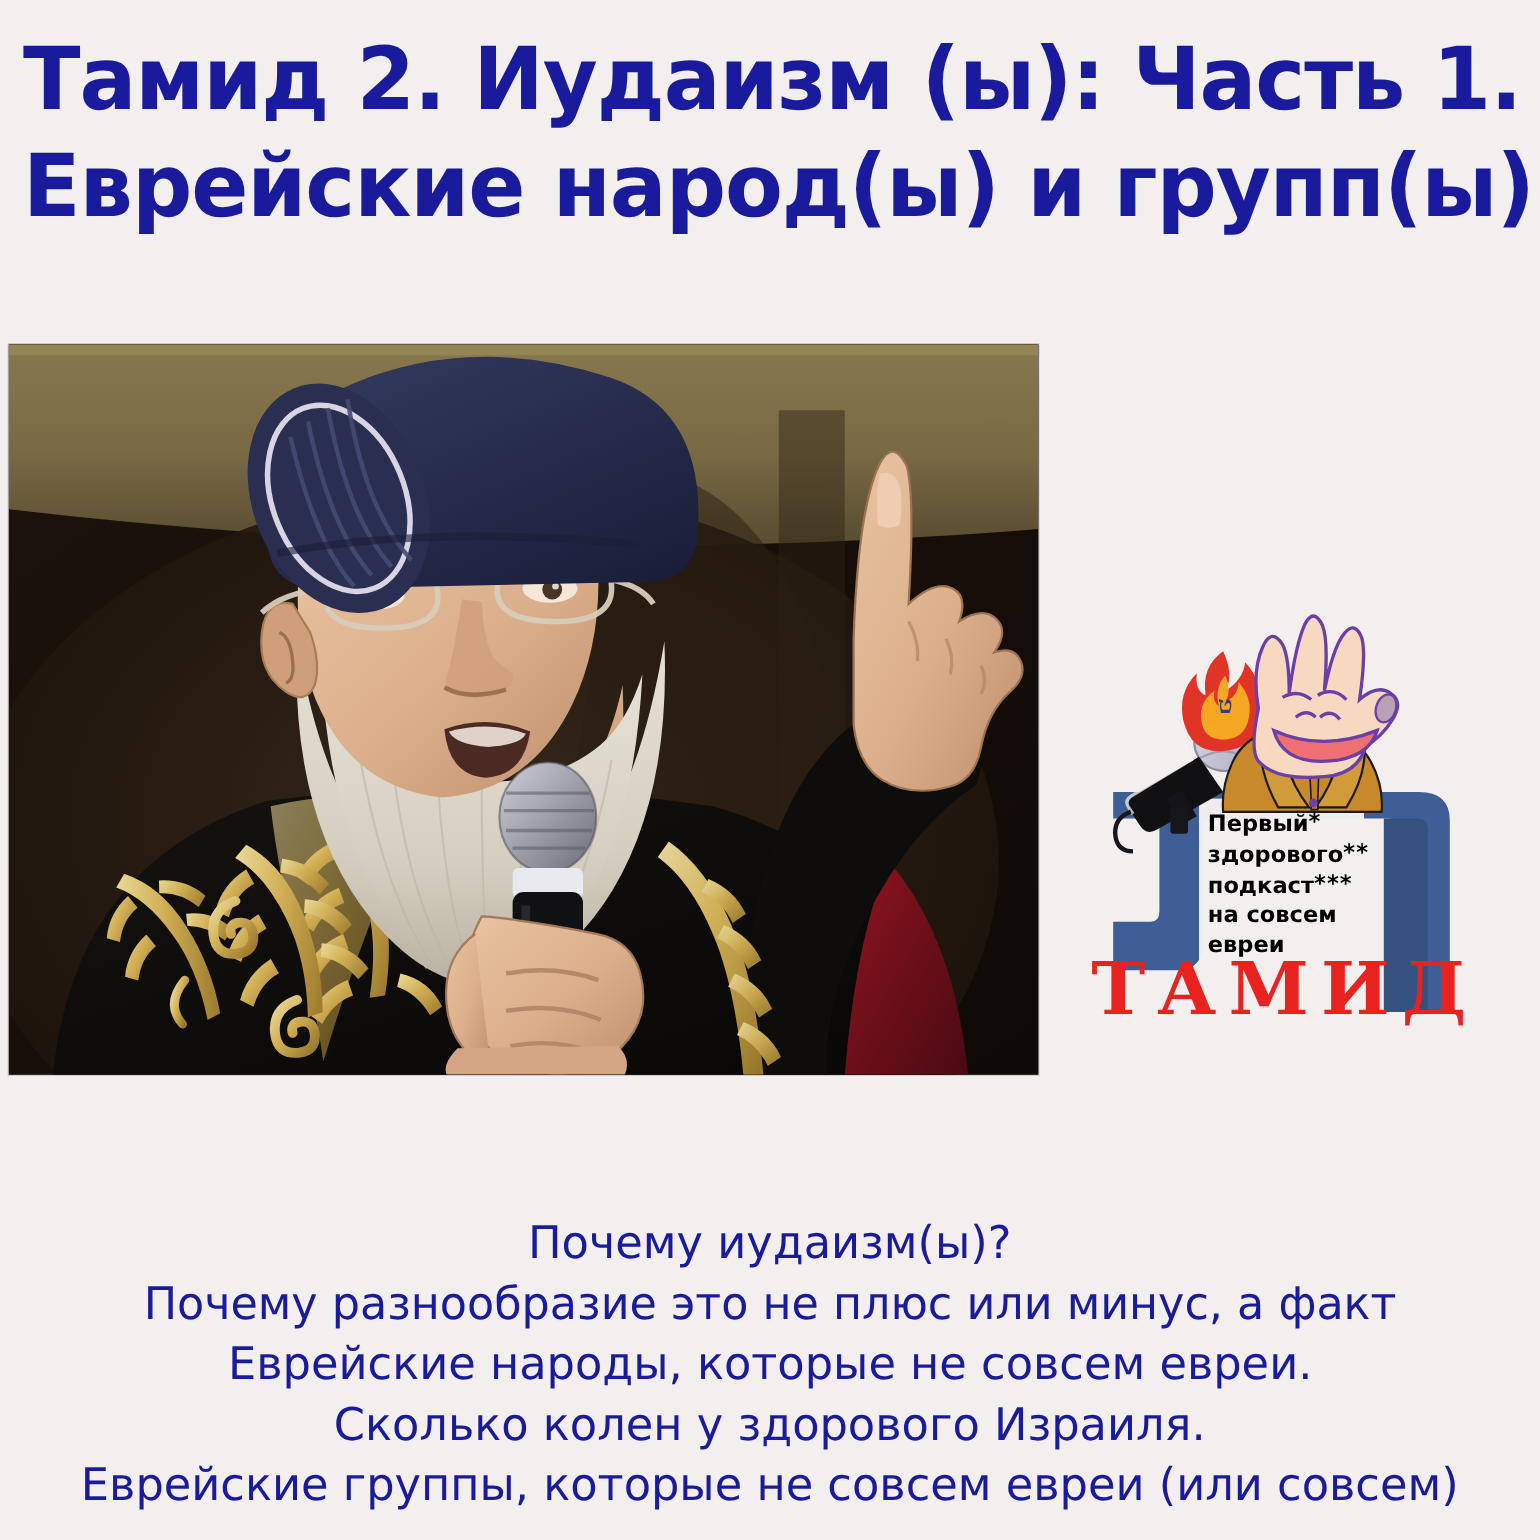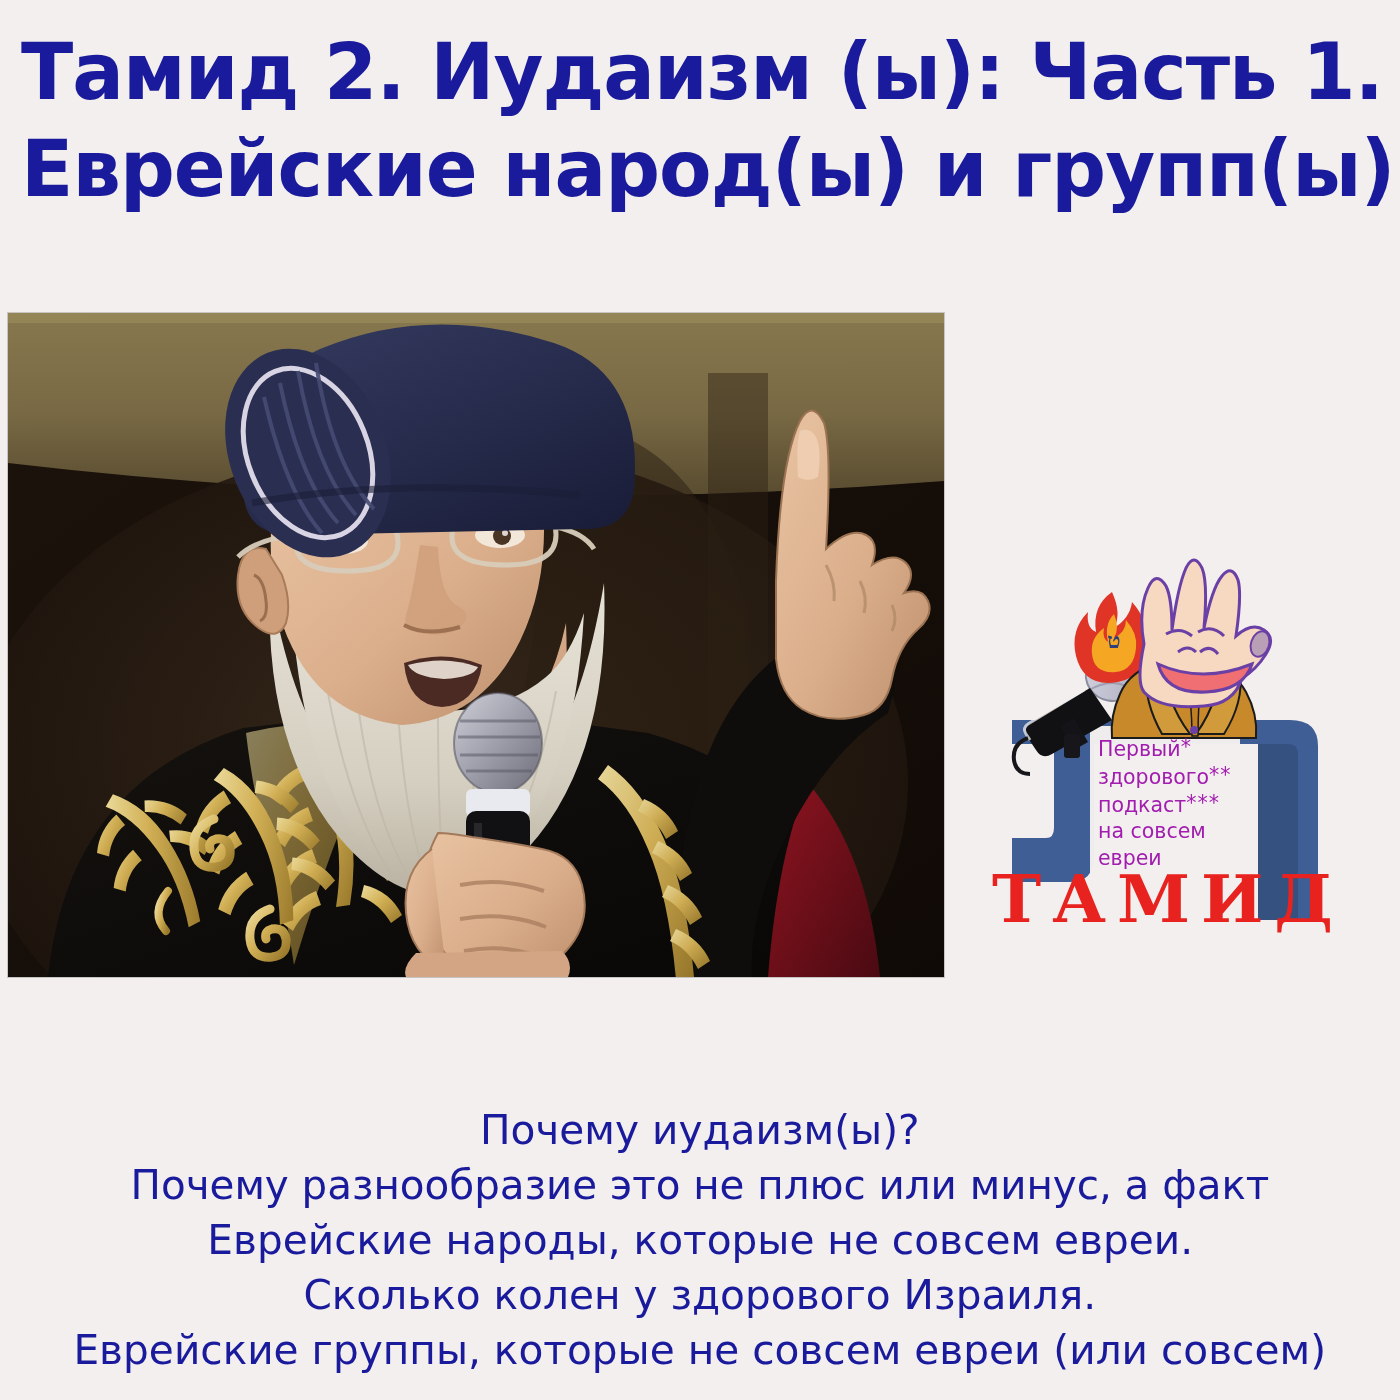--- a/index.html
+++ b/index.html
@@ -44,23 +44,23 @@
   #logo{
     position:absolute;
     left:998px; top:548px;
     width:352px; height:412px;
   }
   #logo .logo-svg{ position:absolute; left:0; top:0; width:352px; height:412px; }
   #logo-tagline{
     position:absolute;
     left:100px; top:186px;
     width:180px;
-    color:#a21caf;
+    color:#000000;
     font-family:"DejaVu Sans", sans-serif;
-    font-weight:normal;
+    font-weight:bold;
     font-size:20.5px;
     line-height:1.29;
     letter-spacing:0px;
     z-index:5;
   }
   #logo-tagline .tg{ display:block; white-space:nowrap; }
   #logo-tagline .tg sup{ font-size:1em; vertical-align:0.08em; letter-spacing:1px;}
   #logo-wordmark{
     position:absolute;
     left:-6px; top:318px;

